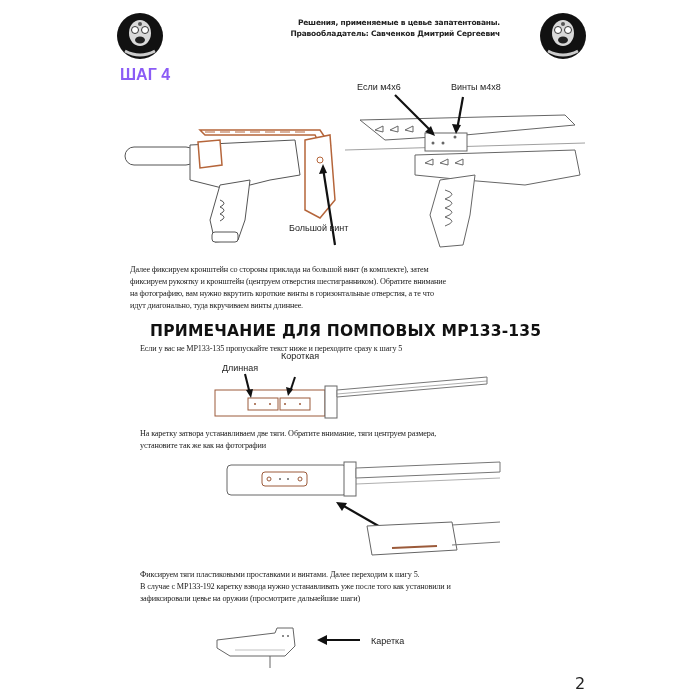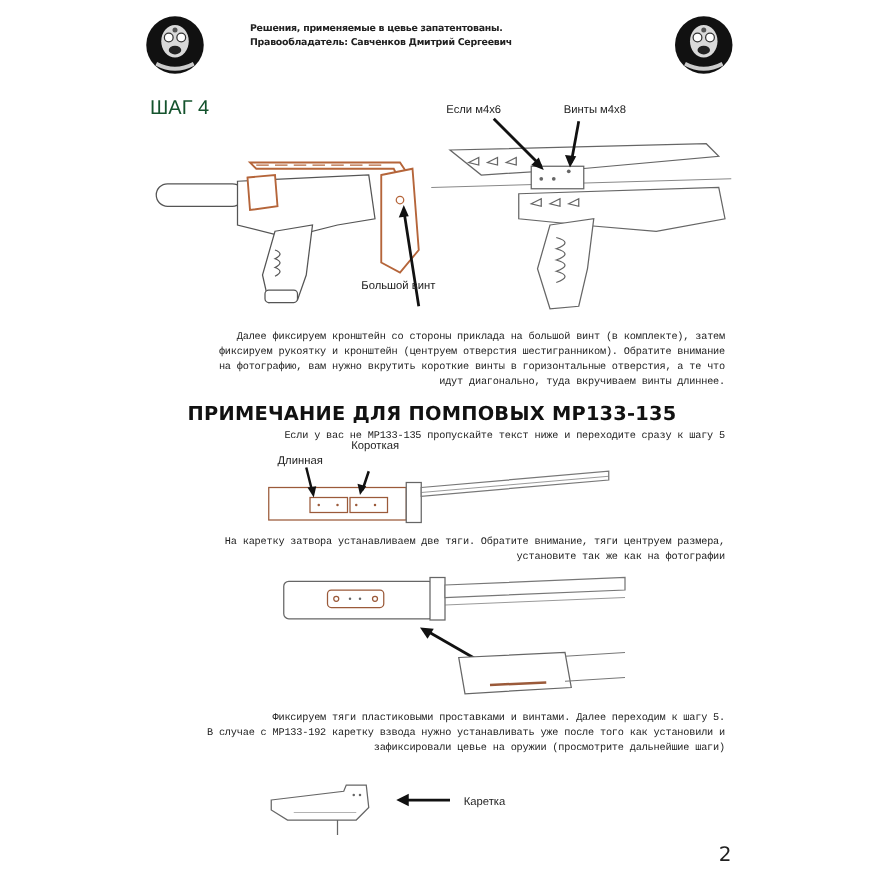--- a/index.html
+++ b/index.html
@@ -1,23 +1,23 @@
 <!DOCTYPE html>
 <html><head>
   <meta charset="utf-8">
   <style>
     html, body { margin: 0; padding: 0; background: #ffffff; }
     body { width: 700px; height: 700px; position: relative; overflow: hidden; font-family: "Liberation Sans", sans-serif; color: #222; }
     .abs { position: absolute; }
     .logo { width: 46px; height: 46px; border-radius: 50%; background: #111; overflow: hidden; }
     .logo svg { display: block; }
-    .header-text { left: 200px; top: 17px; width: 300px; text-align: left; font-size: 7.5px; font-weight: bold; line-height: 11px; color: #222; font-family: "DejaVu Sans", sans-serif; letter-spacing: -0.2px; }
-    .step-title { left: 120px; top: 78px; font-size: 16px; font-weight: normal; color: #14532d; }
+    .header-text { left: 200px; top: 17px; width: 300px; text-align: right; font-size: 7.5px; font-weight: bold; line-height: 11px; color: #222; font-family: "DejaVu Sans", sans-serif; letter-spacing: -0.2px; }
+    .step-title { left: 120px; top: 66px; font-size: 16px; font-weight: bold; color: #8b5cf6; }
     .label { font-size: 9px; color: #222; white-space: nowrap; }
-    .para { text-align: right; font-size: 8.2px; line-height: 12px; color: #222; font-family: Liberation Mono, monospace; letter-spacing: -0.15px; }
+    .para { text-align: left; font-size: 8.2px; line-height: 12px; color: #222; font-family: Liberation Serif, serif; letter-spacing: -0.15px; }
     .note-title { left: 150px; top: 322px; width: 420px; font-size: 15.5px; font-weight: bold; color: #111; font-family: "DejaVu Sans", sans-serif; letter-spacing: 0.2px; }
     .page-number { left: 575px; top: 674px; font-size: 16px; color: #222; font-family: "DejaVu Sans", sans-serif; }
     svg.draw { position: absolute; overflow: visible; }
   </style>
 </head>
 <body>
 
 <div class="abs logo" style="left:117px;top:13px;">
   <svg width="46" height="46" viewBox="0 0 46 46">
     <ellipse cx="23" cy="20" rx="11" ry="13" fill="#d9d9d9"></ellipse>

